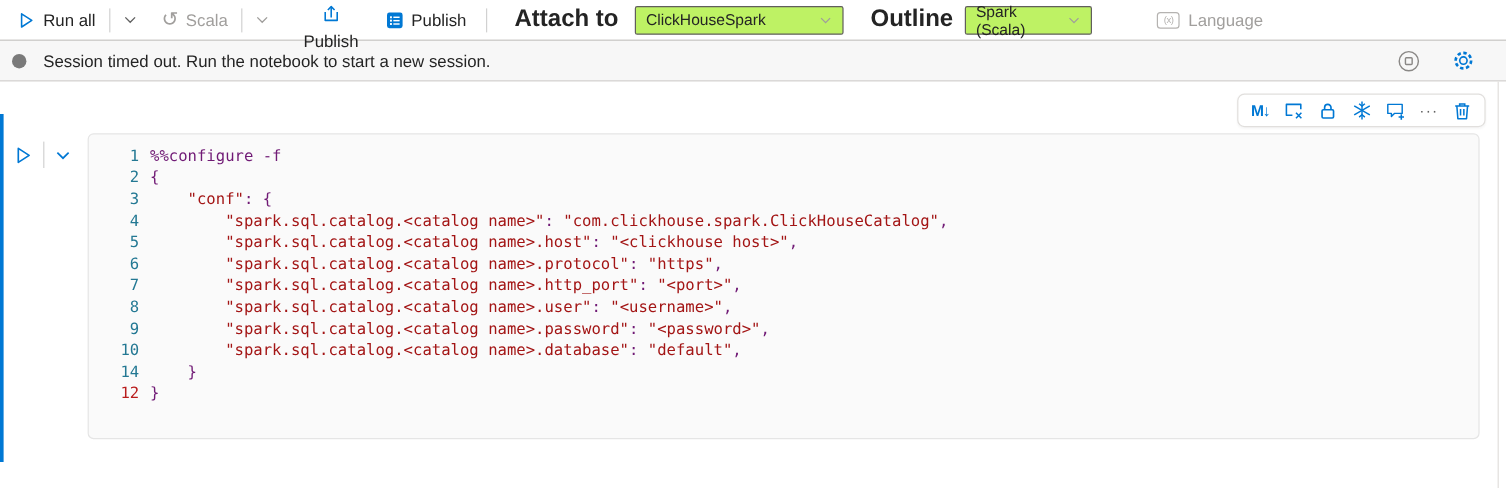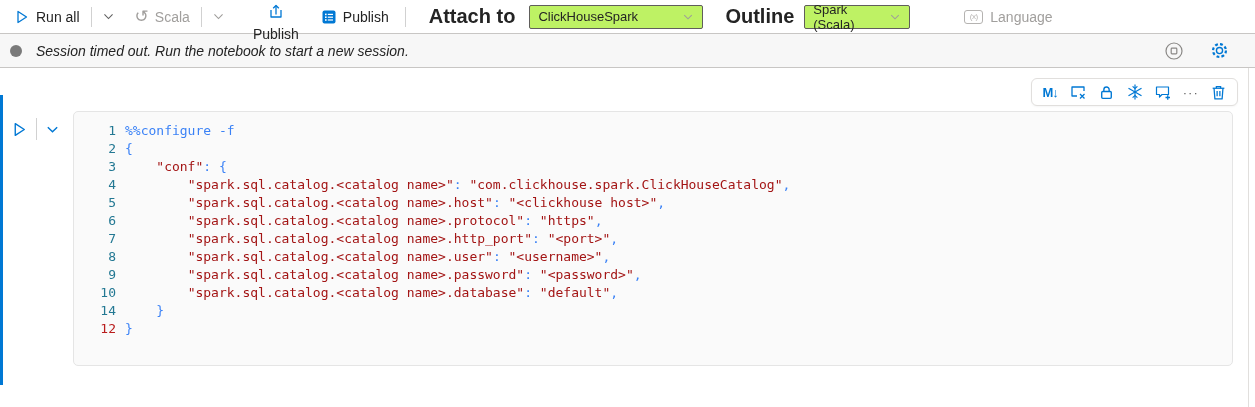--- a/index.html
+++ b/index.html
@@ -22,21 +22,21 @@
   .tb-select.lang { width:106px; margin-right:12px; }
   .variables-btn { display:flex; align-items:center; gap:7px; margin-left:42px;
                    font-size:14px; color:#a19f9d; cursor:default; }
   .var-icon { width:19px; height:14px; border:1.4px solid #b5b3b1; border-radius:3px;
               display:flex; align-items:center; justify-content:center;
               font-size:8px; color:#b5b3b1; letter-spacing:-0.5px; }
 
   
   .session-bar { height:35px; background:#f7f7f7; border-top:1px solid #c8c6c4;
                  border-bottom:1px solid #c8c6c4; display:flex; align-items:center;
-                 padding:0 10px;font-style:italic; }
+                 padding:0 10px; }
   .session-dot { width:12px; height:12px; border-radius:50%; background:#7a7a7a;
                  margin-right:14px; flex:0 0 auto; }
   .session-text { font-size:14px; color:#242424; flex:1 1 auto; }
   .session-icons { display:flex; align-items:center; gap:26px; padding-right:16px; }
   .icon-btn { display:flex; align-items:center; justify-content:center; cursor:pointer; }
 
   
   .main { position:relative; height:339px; background:#ffffff; }
   .focus-bar { position:absolute; left:0; top:27px; width:3px; height:290px; background:#0078d4; }
   .right-edge { position:absolute; left:1248px; top:0; width:1px; height:339px; background:#e1dfdd; }
@@ -54,21 +54,21 @@
 
   
   .cell { position:absolute; left:73px; top:43px; width:1160px; height:255px;
           background:#fafafa; border:1px solid #e5e5e5; border-radius:5px;
           padding-top:10px; overflow:hidden; cursor:text; }
   .code-line { display:flex; height:18px; line-height:18px;
                font-family:"DejaVu Sans Mono","Liberation Mono",monospace; font-size:13px; }
   .gutter { width:42px; flex:0 0 auto; text-align:right; color:#237893; user-select:none; }
   .gutter.active { color:#b91c1c; }
   .line-text { white-space:pre; padding-left:9px; color:#000000; }
-  .tok-p { color:#3b82f6;margin-top:31px; }
+  .tok-p { color:#701a75;margin-top:31px; }
   .tok-s { color:#a31515; }
 
   svg { display:block; }
 </style>
 </head>
 <body>
 
 <div class="top-toolbar">
 
   <div class="tb-btn">

